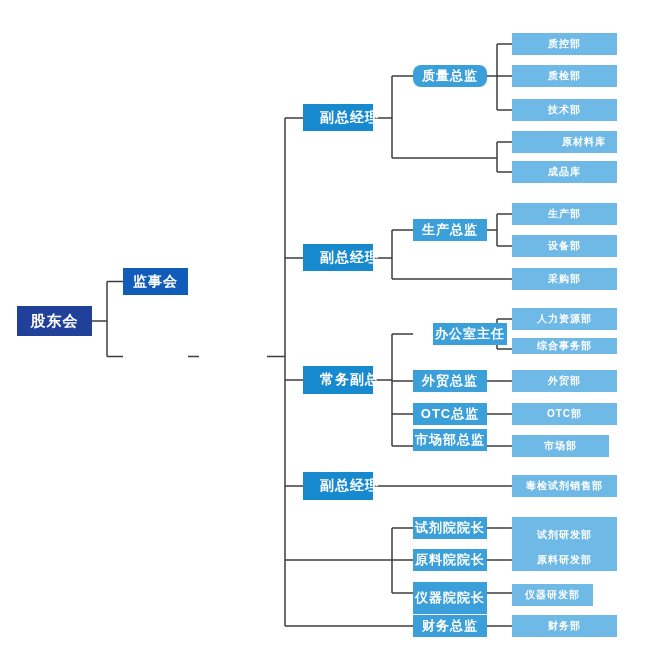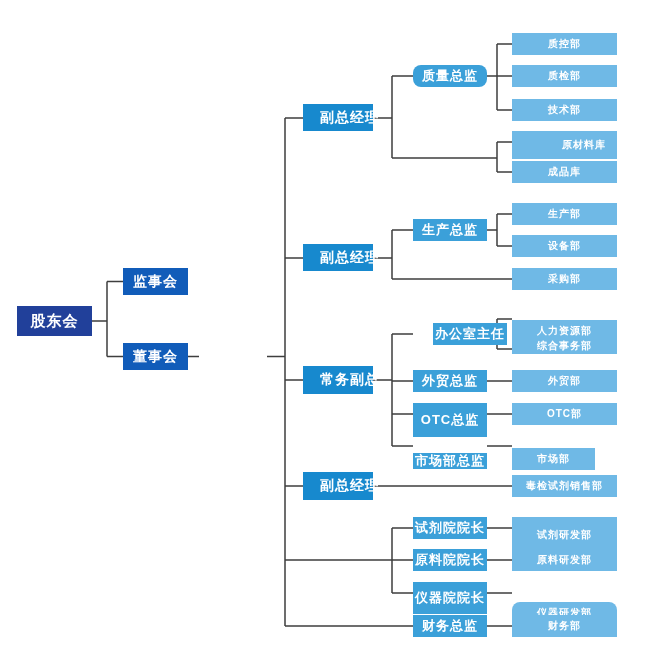--- a/index.html
+++ b/index.html
@@ -50,50 +50,49 @@
       M373 486 H512
       M392 528 V593  M392 528 H413  M392 593 H413
       M487 528 H512  M487 560 H512  M487 593 H512
       M487 626 H512
     "></path>
   </svg>
 
   <div class="node lv0" style="left:17px;top:306px;width:75px;height:30px;">股东会</div>
 
   <div class="node lv1" style="left:123px;top:268px;width:65px;height:27px;">监事会</div>
-  <div class="node lv1" style="left:123px;top:343px;width:65px;height:27px;">董事会</div>
 
   <div class="node lv2" style="left:303px;top:104px;width:70px;height:27px;">副总经理</div>
   <div class="node lv2" style="left:303px;top:244px;width:70px;height:27px;">副总经理</div>
   <div class="node lv2" style="left:303px;top:366px;width:70px;height:28px;">常务副总</div>
   <div class="node lv2" style="left:303px;top:472px;width:70px;height:28px;">副总经理</div>
 
   <div class="node lv3" style="left:413px;top:65px;width:74px;height:22px;border-radius:8px;">质量总监</div>
   <div class="node lv3" style="left:413px;top:219px;width:74px;height:22px;">生产总监</div>
   <div class="node lv3" style="left:413px;top:323px;width:74px;height:22px;margin-left:20px;">办公室主任</div>
   <div class="node lv3" style="left:413px;top:370px;width:74px;height:22px;">外贸总监</div>
-  <div class="node lv3" style="left:413px;top:403px;width:74px;height:34px;text-align:right;">OTC总监</div>
-  <div class="node lv3" style="left:413px;top:453px;width:74px;height:16px;">市场部总监</div>
+  <div class="node lv3" style="left:413px;top:403px;width:74px;height:22px;text-align:right;">OTC总监</div>
+  <div class="node lv3" style="left:413px;top:429px;width:74px;height:22px;">市场部总监</div>
   <div class="node lv3" style="left:413px;top:517px;width:74px;height:22px;">试剂院院长</div>
   <div class="node lv3" style="left:413px;top:549px;width:74px;height:22px;">原料院院长</div>
   <div class="node lv3" style="left:413px;top:582px;width:74px;height:32px;">仪器院院长</div>
   <div class="node lv3" style="left:413px;top:615px;width:74px;height:22px;">财务总监</div>
 
   <div class="node lv4" style="left:512px;top:33px;width:105px;height:22px;">质控部</div>
   <div class="node lv4" style="left:512px;top:65px;width:105px;height:22px;">质检部</div>
   <div class="node lv4" style="left:512px;top:99px;width:105px;height:22px;">技术部</div>
-  <div class="node lv4" style="left:512px;top:131px;width:105px;height:28px;padding-left:39px;">原材料库</div>
+  <div class="node lv4" style="left:512px;top:131px;width:105px;height:22px;padding-left:39px;">原材料库</div>
   <div class="node lv4" style="left:512px;top:161px;width:105px;height:22px;">成品库</div>
   <div class="node lv4" style="left:512px;top:203px;width:105px;height:22px;">生产部</div>
   <div class="node lv4" style="left:512px;top:235px;width:105px;height:22px;">设备部</div>
   <div class="node lv4" style="left:512px;top:268px;width:105px;height:22px;">采购部</div>
-  <div class="node lv4" style="left:512px;top:308px;width:105px;height:22px;margin-top:12px;">人力资源部</div>
+  <div class="node lv4" style="left:512px;top:308px;width:105px;height:22px;">人力资源部</div>
   <div class="node lv4" style="left:512px;top:338px;width:105px;height:16px;">综合事务部</div>
   <div class="node lv4" style="left:512px;top:370px;width:105px;height:22px;">外贸部</div>
   <div class="node lv4" style="left:512px;top:403px;width:105px;height:22px;">OTC部</div>
-  <div class="node lv4" style="left:512px;top:448px;width:83px;height:22px;">市场部</div>
+  <div class="node lv4" style="left:512px;top:435px;width:97px;height:22px;">市场部</div>
   <div class="node lv4" style="left:512px;top:475px;width:105px;height:22px;">毒检试剂销售部</div>
   <div class="node lv4" style="left:512px;top:517px;width:105px;height:35px;">试剂研发部</div>
   <div class="node lv4" style="left:512px;top:549px;width:105px;height:22px;">原料研发部</div>
-  <div class="node lv4" style="left:512px;top:602px;width:105px;height:22px;border-radius:8px;">仪器研发部</div>
+  <div class="node lv4" style="left:512px;top:584px;width:81px;height:22px;">仪器研发部</div>
   <div class="node lv4" style="left:512px;top:615px;width:105px;height:22px;">财务部</div>
 
 </div>
 
 </body></html>

